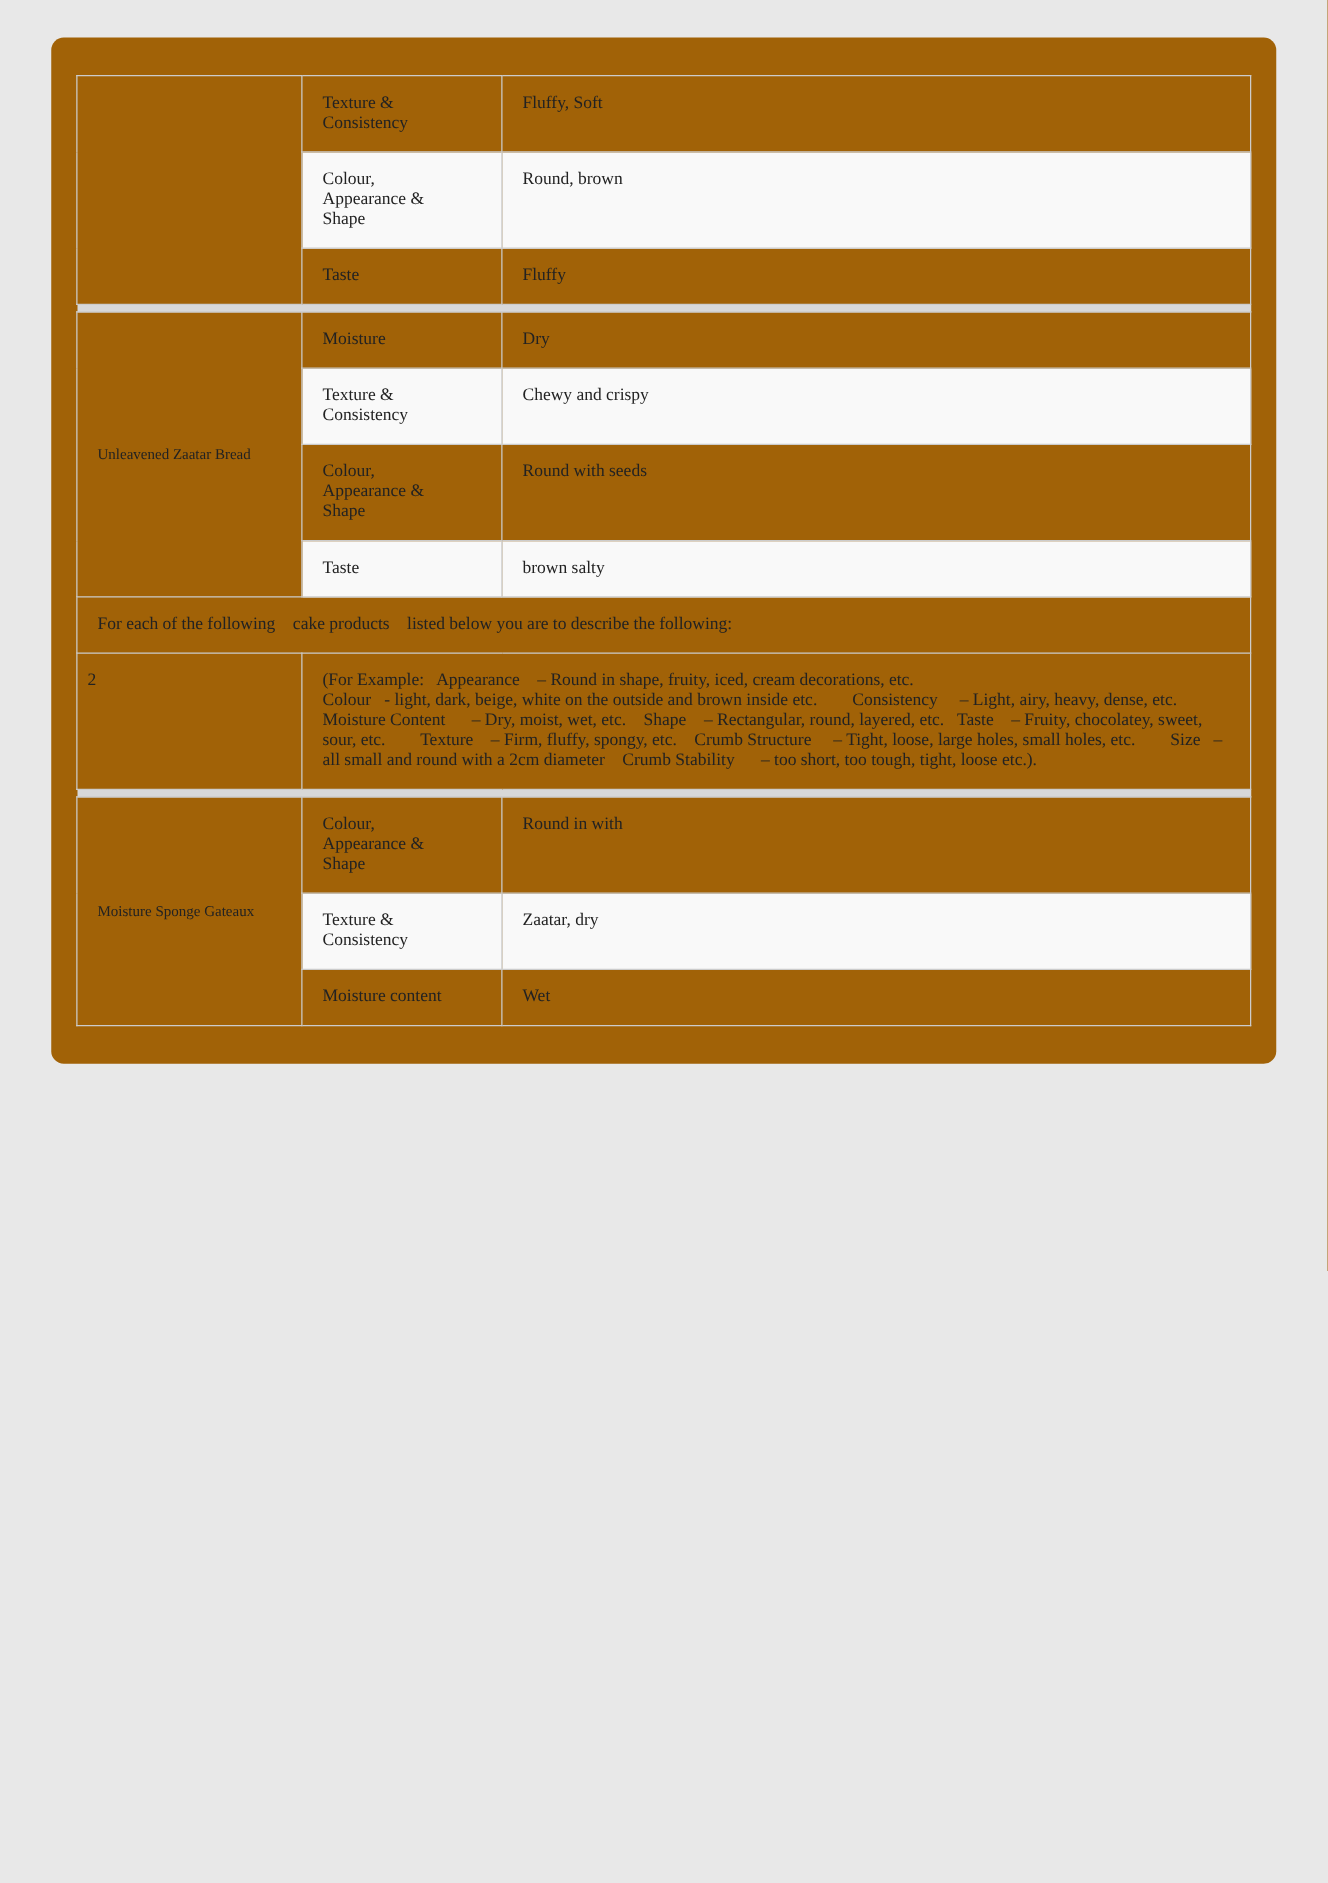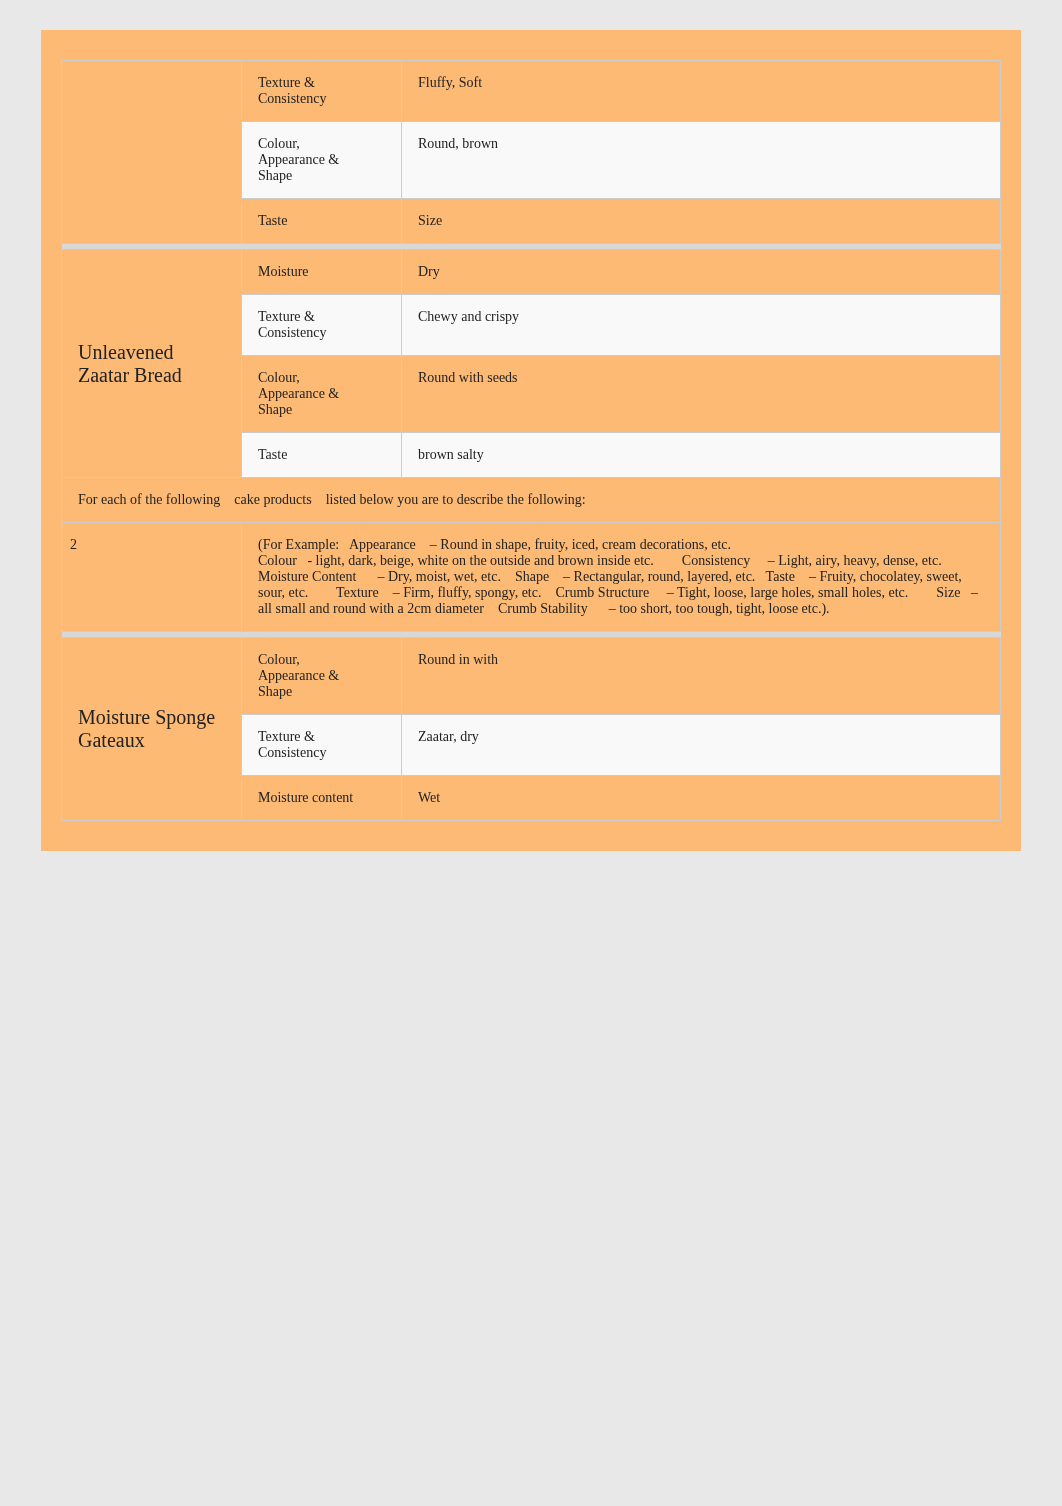--- a/index.html
+++ b/index.html
@@ -4,37 +4,38 @@
   <style>
     * { box-sizing: border-box; margin: 0; padding: 0; }
     body {
       background: #e8e8e8;
       font-family: Georgia, 'Times New Roman', serif;
       font-size: 14px;
       color: #222;
       padding: 30px;
     }
     .page {
-      background: #fdba74;
+      background: #a16207;
       max-width: 980px;
       margin: 0 auto;
       padding: 30px 20px;
+      border-radius: 10px;
     }
     table {
       width: 100%;
       border-collapse: collapse;
     }
     td, th {
       border: 1px solid #ccc;
       padding: 14px 16px;
       vertical-align: top;
     }
     .row-span-cell {
       vertical-align: middle;
-      font-size: 20px;
+      font-size: 12px;
       color: #222;
       width: 180px;
       border: 1px solid #ccc;
     }
     .attr-cell {
       width: 160px;
       font-size: 14px;
       color: #222;
     }
     .value-cell {
@@ -70,21 +71,21 @@
         <td class="row-span-cell" rowspan="3"></td>
         <td class="attr-cell">Texture &amp;<br>Consistency</td>
         <td class="value-cell">Fluffy, Soft</td>
       </tr>
       <tr class="light-bg">
         <td class="attr-cell">Colour,<br>Appearance &amp;<br>Shape</td>
         <td class="value-cell">Round, brown</td>
       </tr>
       <tr>
         <td class="attr-cell">Taste</td>
-        <td class="value-cell">Size</td>
+        <td class="value-cell">Fluffy</td>
       </tr>
 
       <tr class="separator-row">
         <td colspan="3"></td>
       </tr>
 
       <tr>
         <td class="row-span-cell" rowspan="4">Unleavened Zaatar Bread</td>
         <td class="attr-cell">Moisture</td>
         <td class="value-cell">Dry</td>

